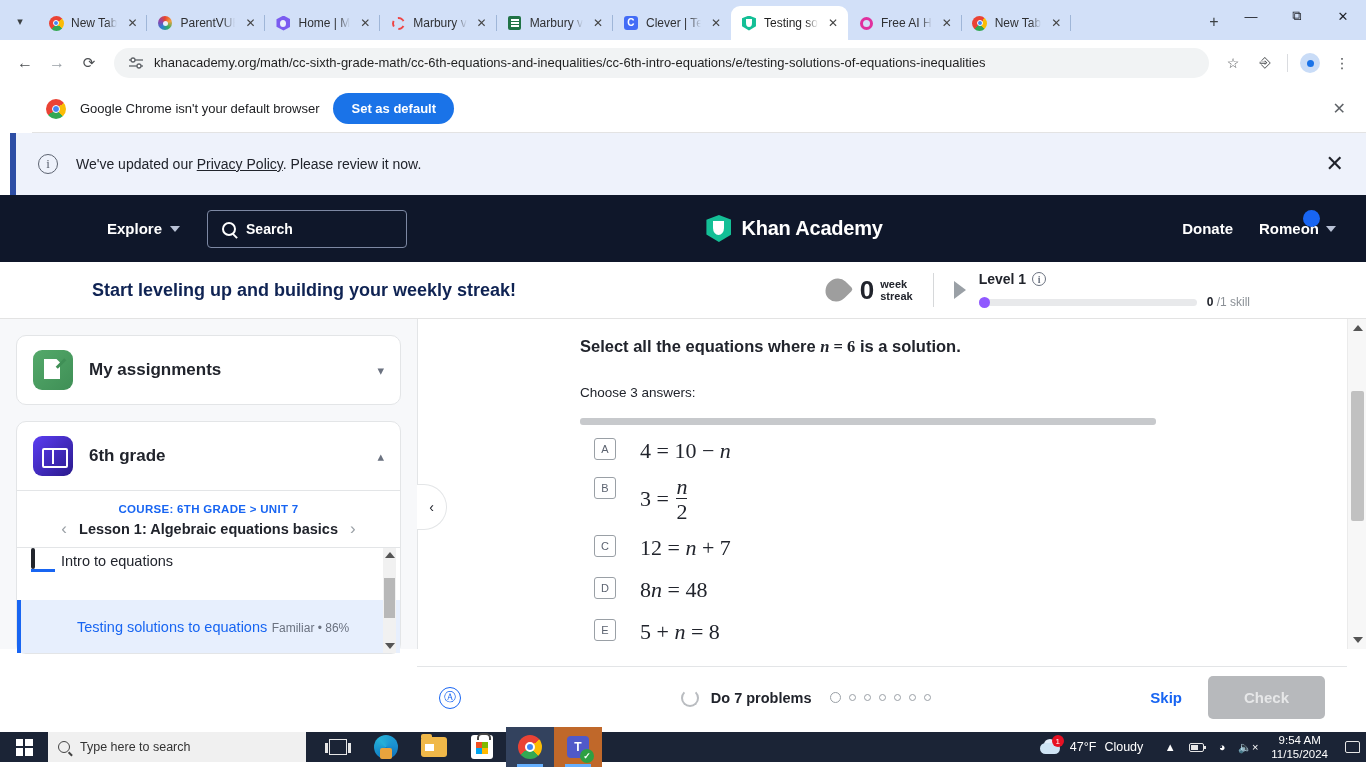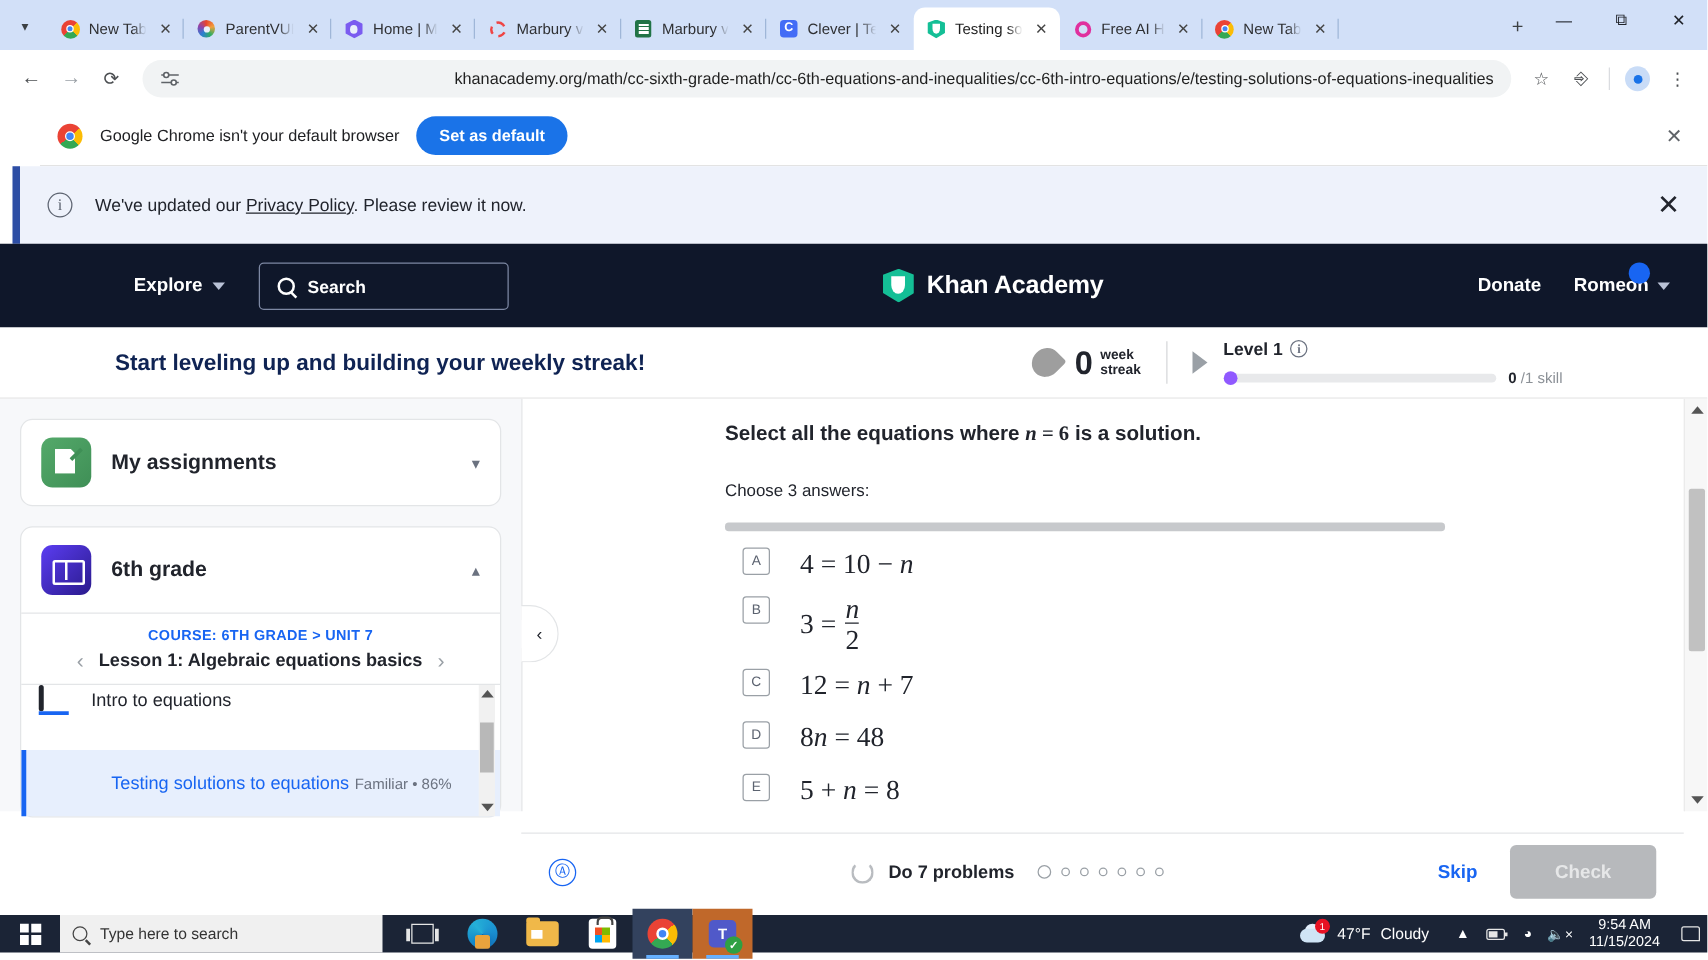--- a/index.html
+++ b/index.html
@@ -118,21 +118,21 @@
   }
   .nav-btn {
     width: 30px; height: 30px; border-radius: 50%;
     display: flex; align-items: center; justify-content: center;
     color: #4c4f52; font-size: 16px;
   }
   .nav-btn.reload { font-size: 15px; }
   .omnibox {
     flex: 1; height: 30px; background: #f1f3f4; border-radius: 16px;
     display: flex; align-items: center; gap: 10px; padding: 0 14px; margin: 0 8px;
-    font-size: 13px; color: #1f1f1f; justify-content: space-between;
+    font-size: 13px; color: #1f1f1f;
   }
   .omni-url { white-space: nowrap; overflow: hidden; }
   .omni-tune { width: 16px; height: 16px; flex: 0 0 16px; position: relative; color:#5f6368; }
   .omni-right { display: flex; align-items: center; gap: 4px; }
   .omni-right .ibtn {
     width: 28px; height: 28px; display: flex; align-items: center; justify-content: center;
     color: #4c4f52; font-size: 14px; border-radius: 50%;
   }
   .omni-sep { width: 1px; height: 18px; background: #dadce0; margin: 0 4px; }
   .avatar-chip {
@@ -252,21 +252,21 @@
   .chev { margin-left: auto; color: #6b7280; font-size: 13px; }
 
   .card-body { border-top: 1px solid #e3e5e7; }
   .breadcrumb-wrap { padding: 12px 8px 8px; }
   .bc-course { text-align: center; font-size: 11.5px; font-weight: bold; color: #1865f2; letter-spacing: .3px; }
   .bc-row { display: flex; align-items: center; justify-content: center; gap: 12px; margin-top: 4px; }
   .bc-arrow { color: #9aa0a6; font-size: 17px; }
   .bc-lesson { font-size: 14.5px; font-weight: bold; color: #21242c; }
 
   .lesson-list { position: relative; border-top: 1px solid #e3e5e7; height: 106px; overflow: hidden; }
-  .lesson-item { display: flex; align-items: center; gap: 16px; padding: 10px 14px; }
+  .lesson-item { display: flex; align-items: center; gap: 4px; padding: 10px 14px; }
   .lesson-item.active { background: #e7effd; border-left: 4px solid #1865f2; padding-left: 26px; }
   .li-ico { width: 26px; height: 22px; flex: 0 0 26px; position: relative; }
   .ico-article { border: 2px solid #21242c; border-radius: 2px; width: 20px; height: 18px; position: relative; }
   .ico-article::after { content:""; position:absolute; left:-2px; bottom:-5px; width:24px;height:3px;background:#1865f2; }
   .ico-exercise { width: 26px; height: 22px; background: #d97706; border-radius: 4px; position: relative; }
   .ico-exercise::after { content:""; position:absolute; left:2px; top:4px; right:2px; height:9px; background:#fff; border-radius:2px;}
   .li-text .t1 { font-size: 14.5px; color: #21242c; }
   .li-text.link .t1 { color: #1865f2; }
   .li-text .t2 { font-size: 12px; color: #6b7280; margin-top: 2px; }
   .list-sb { position: absolute; right: 4px; top: 0; width: 13px; height: 100%; background: #f1f1f1; }

